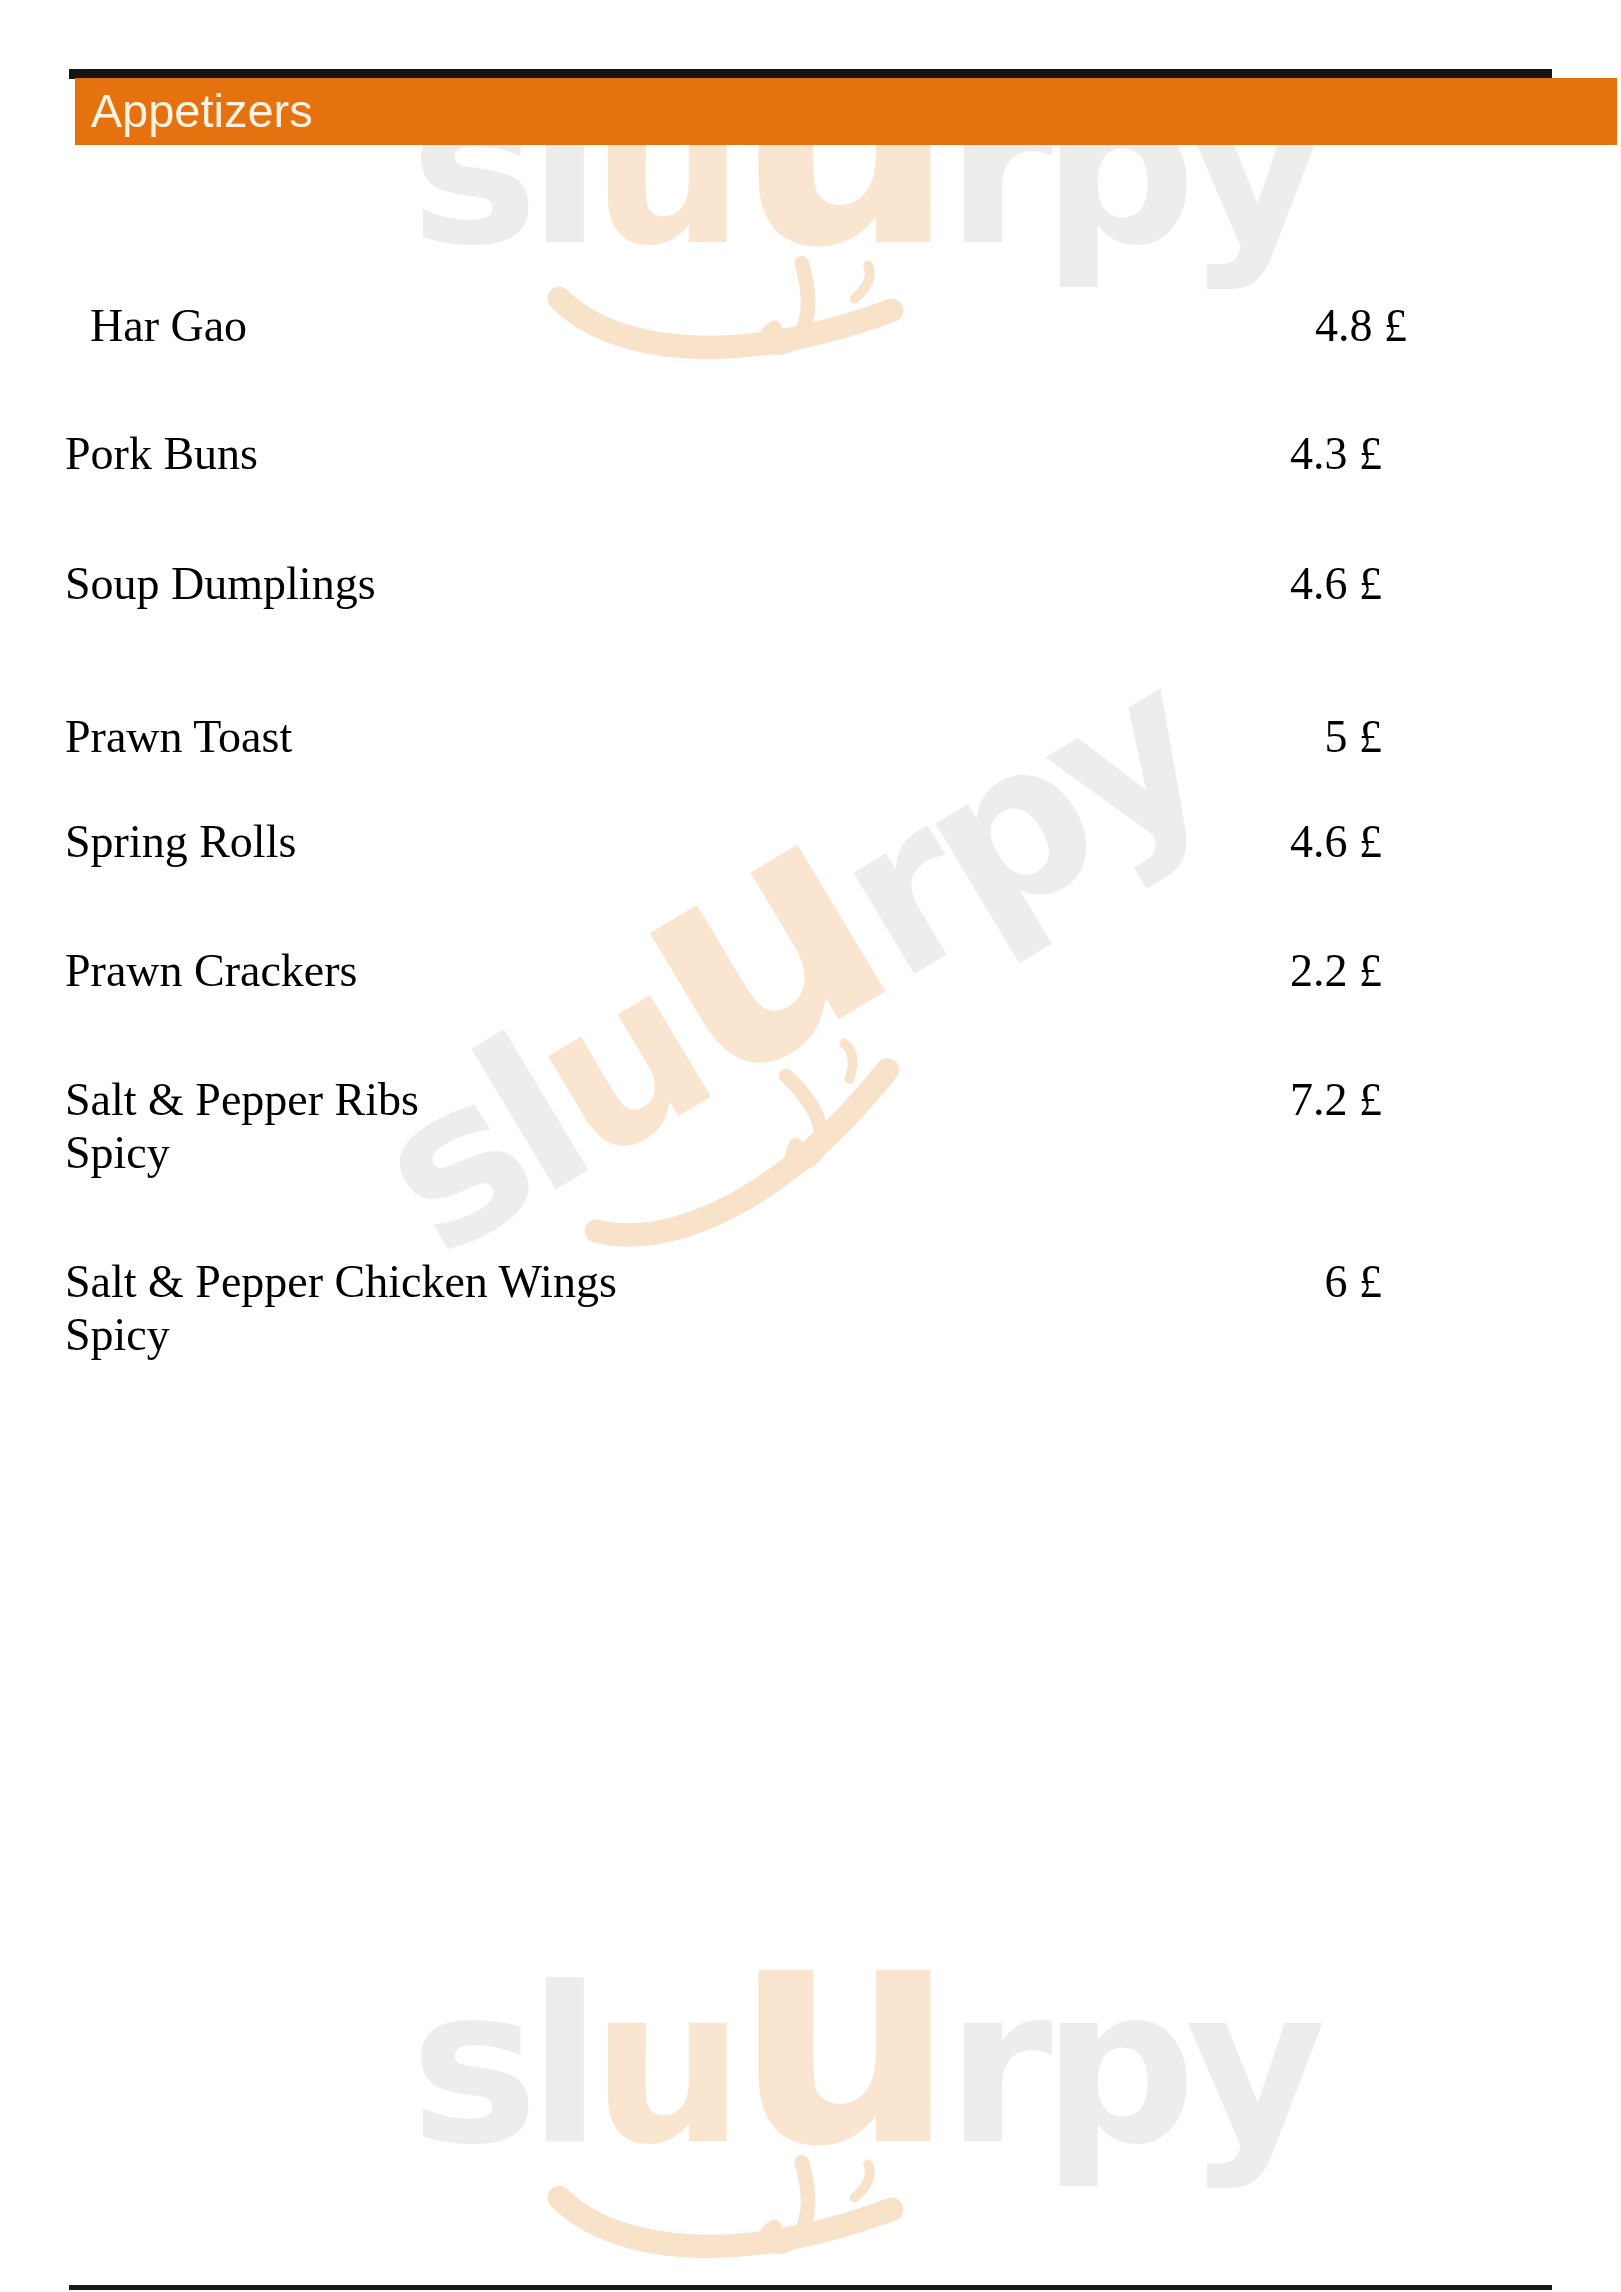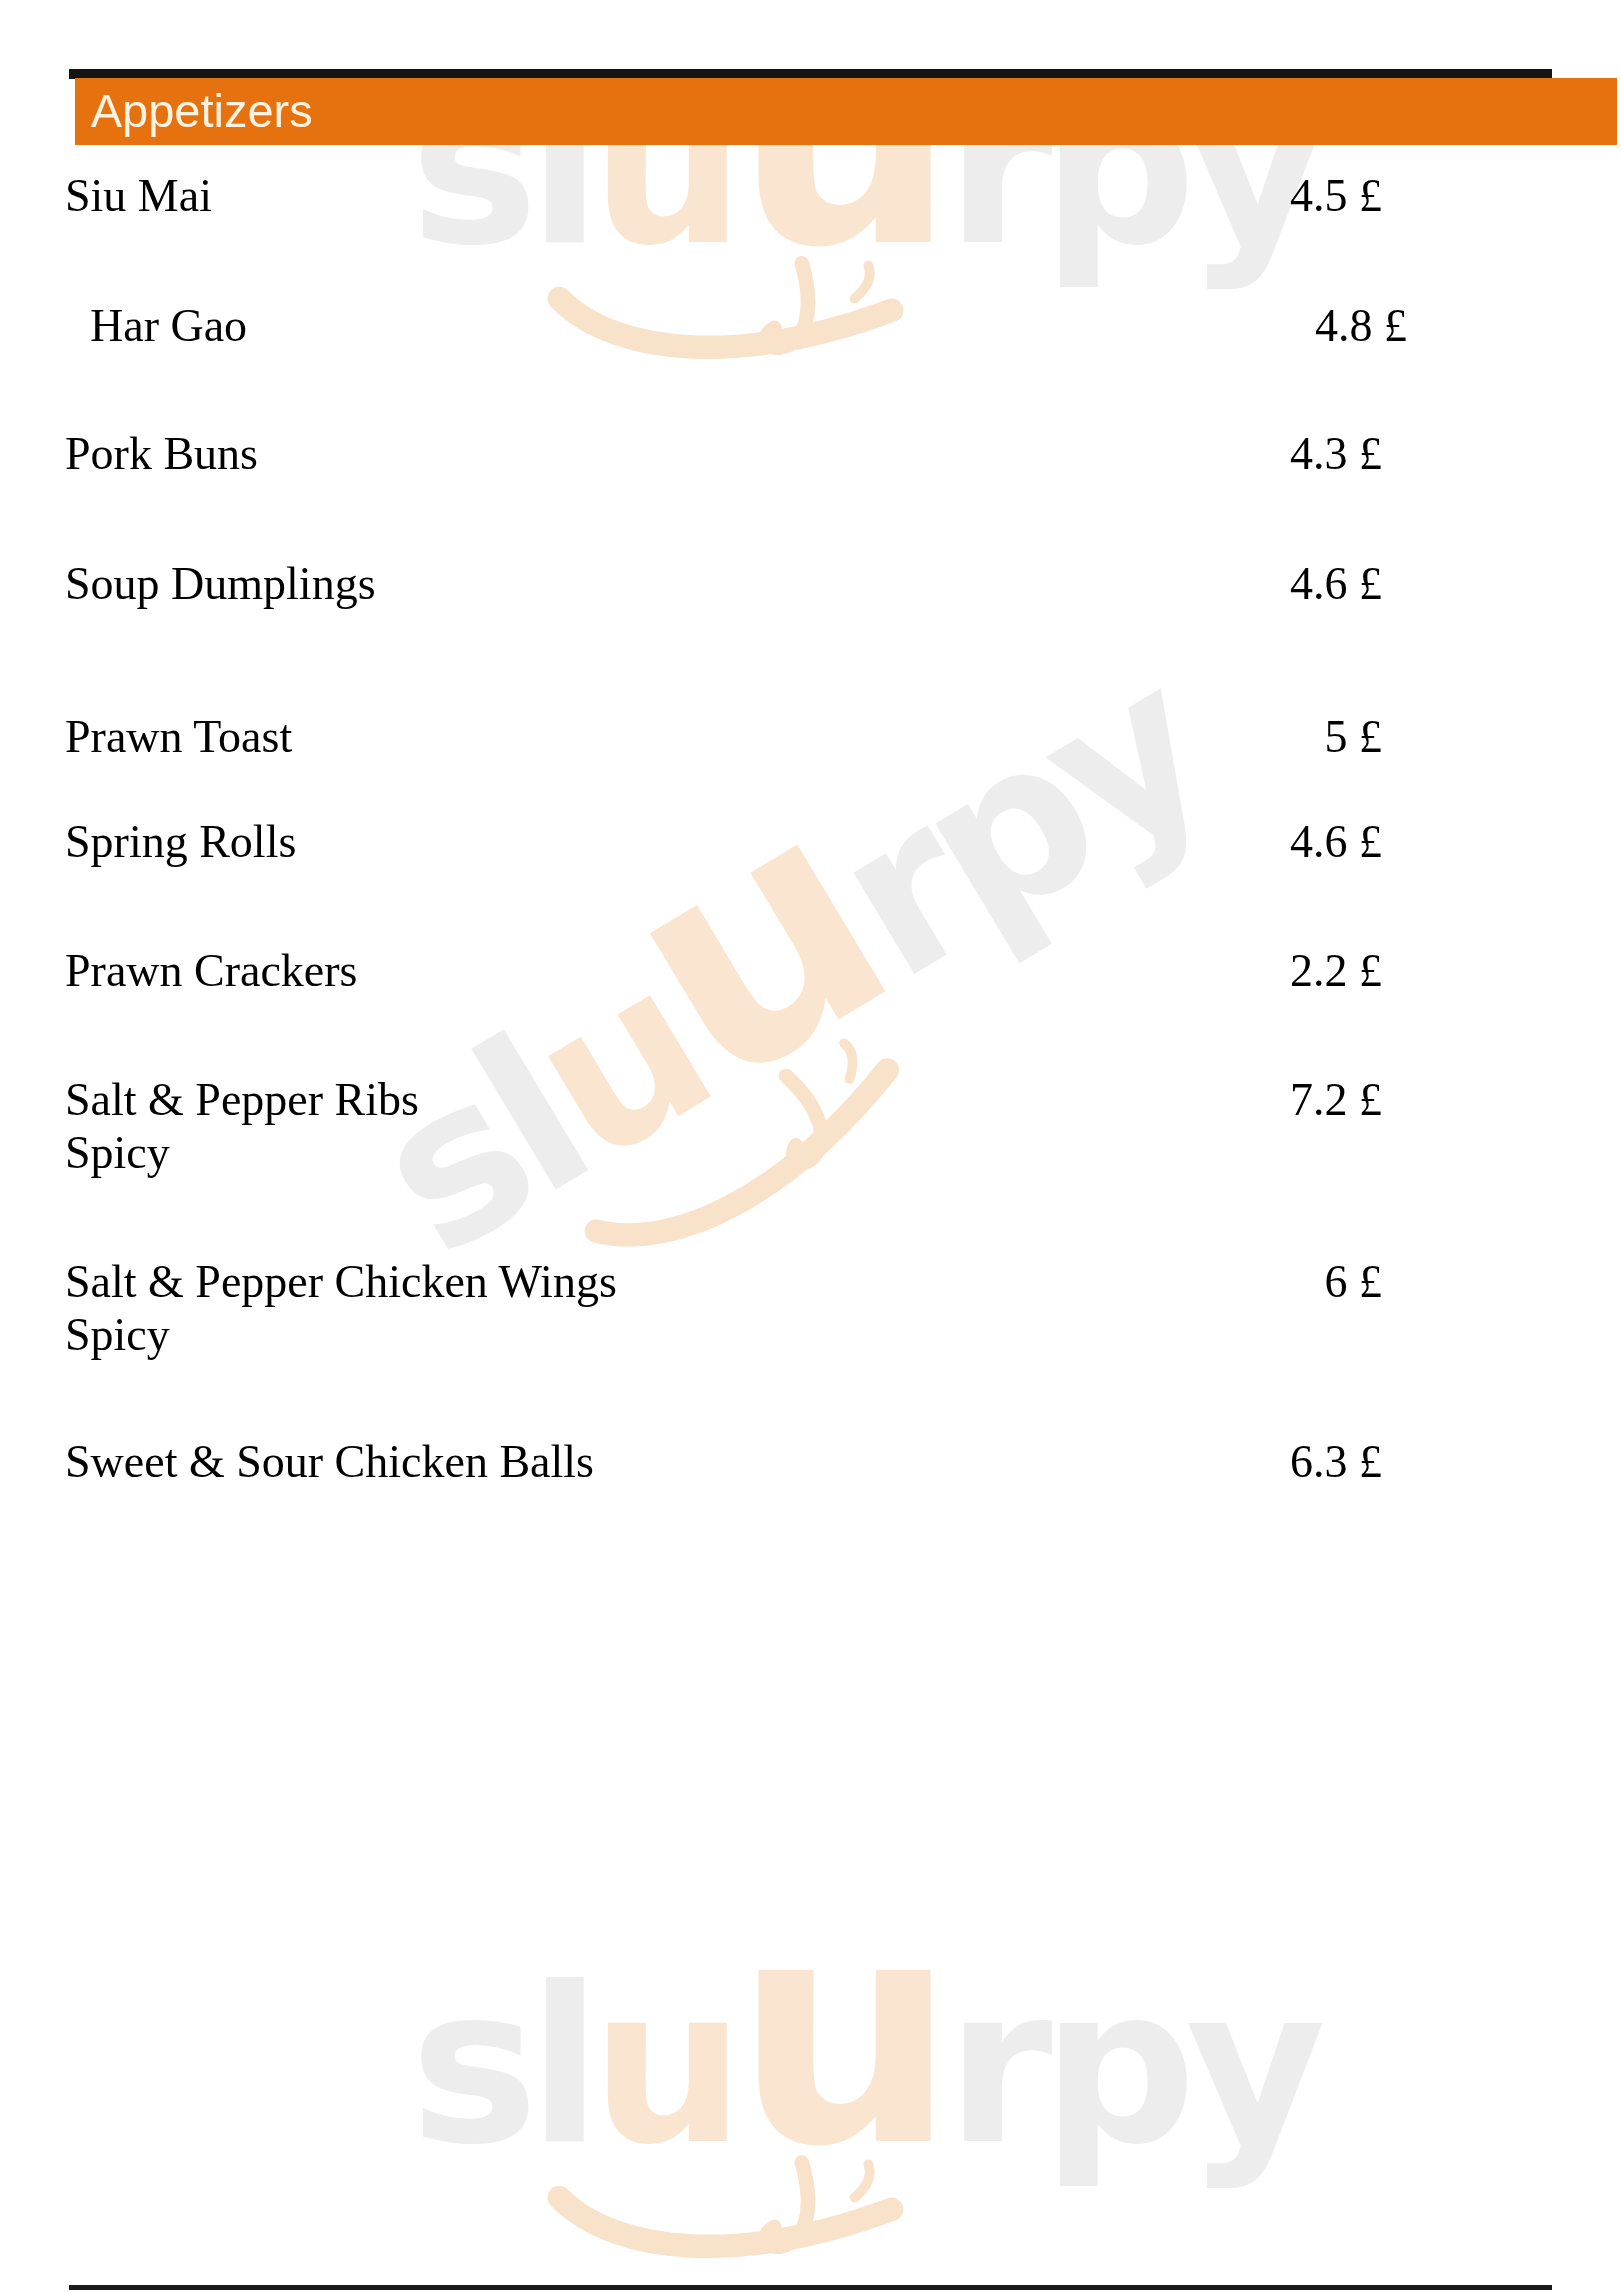--- a/index.html
+++ b/index.html
@@ -95,27 +95,20 @@
     <path d="M 312 18 C 326 6, 330 -6, 326 -16" fill="none" stroke="#F8E2CA" stroke-width="10" stroke-linecap="round"></path>
   </svg>
 </div>
 
 <div class="rule-top"></div>
 <div class="header-bar">
   <div class="header-title">Appetizers</div>
 </div>
 
 <div id="menu-rows">
-    <div class="row" style="top: 173px;">
-    <div class="name-block">
-      <div class="item-name">Siu Mai</div>
-
-    </div>
-    <div class="item-price">4.5 £</div>
-  </div>
     <div class="row" style="top: 303px; margin-left: 25px;">
     <div class="name-block">
       <div class="item-name">Har Gao</div>
 
     </div>
     <div class="item-price">4.8 £</div>
   </div>
     <div class="row" style="top: 431px;">
     <div class="name-block">
       <div class="item-name">Pork Buns</div>
@@ -158,23 +151,16 @@
     </div>
     <div class="item-price">7.2 £</div>
   </div>
     <div class="row" style="top: 1259px;">
     <div class="name-block">
       <div class="item-name">Salt &amp; Pepper Chicken Wings</div>
       <div class="item-note">Spicy</div>
     </div>
     <div class="item-price">6 £</div>
   </div>
-    <div class="row" style="top: 1439px;">
-    <div class="name-block">
-      <div class="item-name">Sweet &amp; Sour Chicken Balls</div>
-
-    </div>
-    <div class="item-price">6.3 £</div>
-  </div>
   </div>
 
 <div class="rule-bottom"></div>
 
 
 </body></html>

